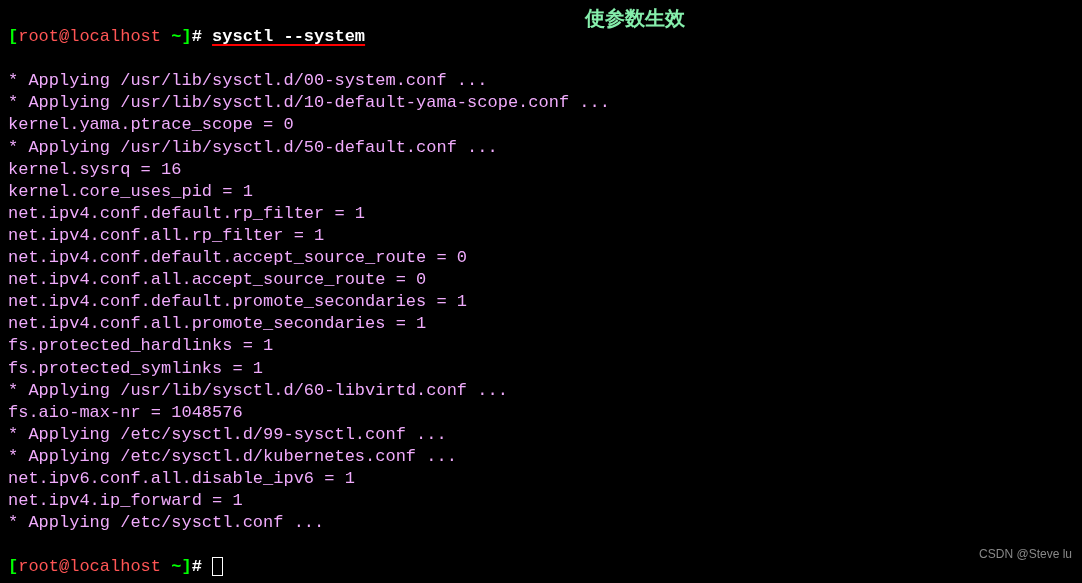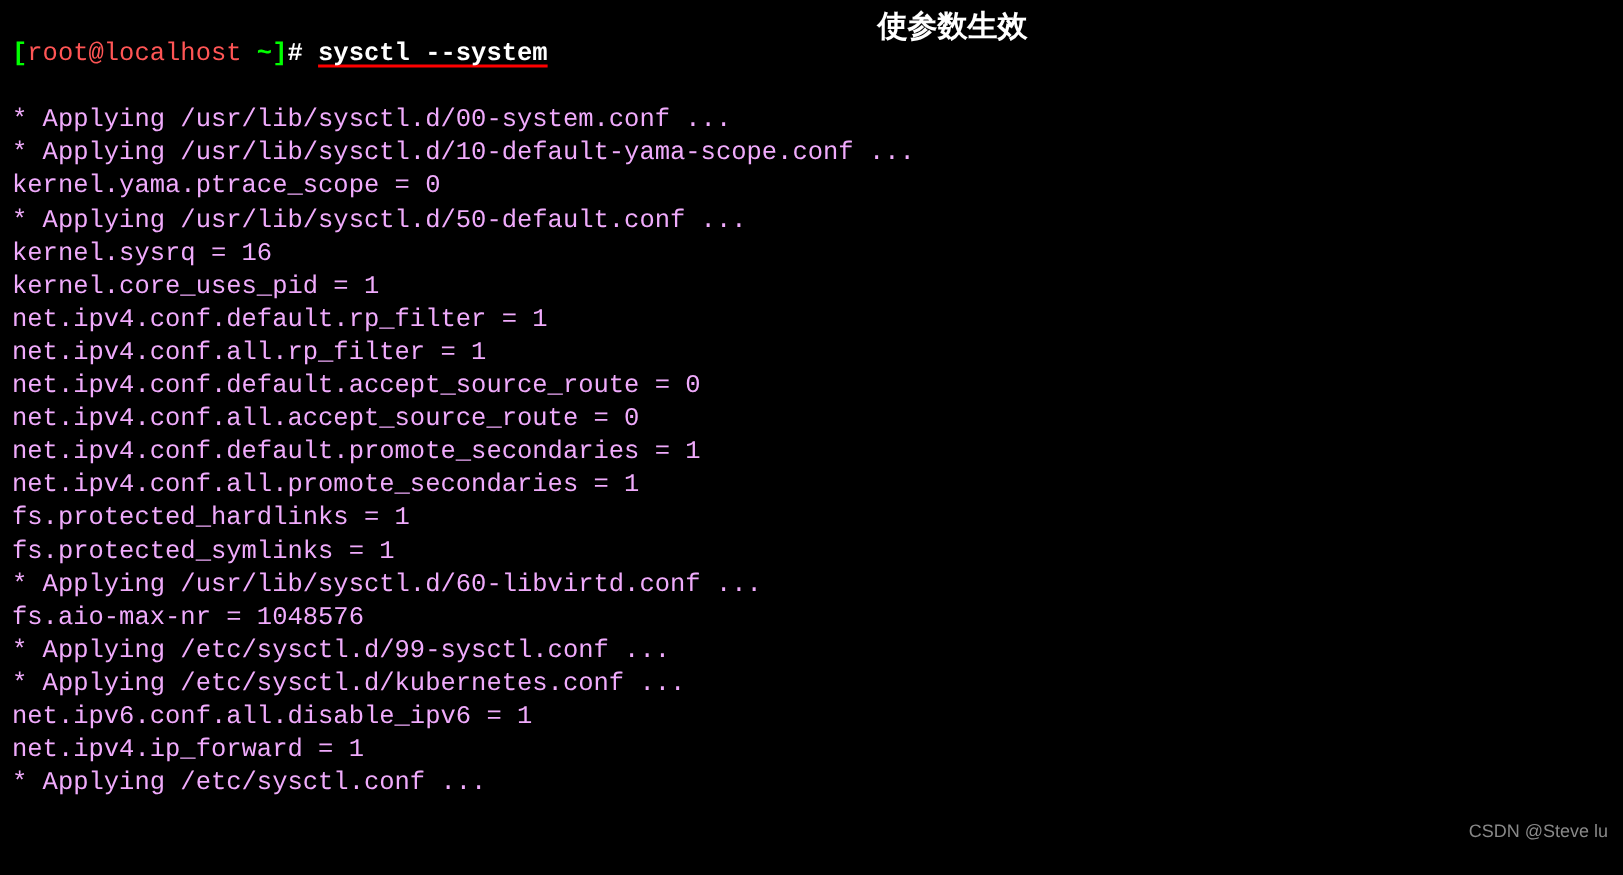--- a/index.html
+++ b/index.html
@@ -21,21 +21,21 @@
     .prompt-bracket { color: #00ff00; font-weight: bold; }
     .prompt-user { color: #ff5555; font-weight: normal; }
     .prompt-path { color: #00ff00; font-weight: bold; }
     .prompt-hash { color: #ffffff; font-weight: bold; }
     .command { color: #ffffff; text-decoration: underline; text-decoration-color: #ff0000; text-decoration-thickness: 2px; text-underline-offset: 3px; font-weight: bold; }
     .output { color: #f0abfc; }
     .annotation {
       position: absolute;
       top: 5px;
       left: 585px;
-      color: #ffffff;
+      color: #86efac;
       font-family: 'SimSun', 'Microsoft YaHei', sans-serif;
       font-size: 20px;
       font-weight: bold;
     }
     .watermark {
       position: absolute;
       bottom: 20px;
       right: 10px;
       color: #888;
       font-family: Arial, sans-serif;
@@ -48,16 +48,17 @@
       border: 1px solid #ffffff;
       vertical-align: text-bottom;
     }
   </style>
 </head>
 <body>
 
 <div class="terminal">
 <div><span class="prompt-bracket">[</span><span class="prompt-user">root@localhost</span><span class="prompt-path"> ~</span><span class="prompt-bracket">]</span><span class="prompt-hash"># </span><span class="command">sysctl --system</span></div>
 <div id="output-container"><div class="output">* Applying /usr/lib/sysctl.d/00-system.conf ...</div><div class="output">* Applying /usr/lib/sysctl.d/10-default-yama-scope.conf ...</div><div class="output">kernel.yama.ptrace_scope = 0</div><div class="output">* Applying /usr/lib/sysctl.d/50-default.conf ...</div><div class="output">kernel.sysrq = 16</div><div class="output">kernel.core_uses_pid = 1</div><div class="output">net.ipv4.conf.default.rp_filter = 1</div><div class="output">net.ipv4.conf.all.rp_filter = 1</div><div class="output">net.ipv4.conf.default.accept_source_route = 0</div><div class="output">net.ipv4.conf.all.accept_source_route = 0</div><div class="output">net.ipv4.conf.default.promote_secondaries = 1</div><div class="output">net.ipv4.conf.all.promote_secondaries = 1</div><div class="output">fs.protected_hardlinks = 1</div><div class="output">fs.protected_symlinks = 1</div><div class="output">* Applying /usr/lib/sysctl.d/60-libvirtd.conf ...</div><div class="output">fs.aio-max-nr = 1048576</div><div class="output">* Applying /etc/sysctl.d/99-sysctl.conf ...</div><div class="output">* Applying /etc/sysctl.d/kubernetes.conf ...</div><div class="output">net.ipv6.conf.all.disable_ipv6 = 1</div><div class="output">net.ipv4.ip_forward = 1</div><div class="output">* Applying /etc/sysctl.conf ...</div></div>
+<div><span class="prompt-bracket">[</span><span class="prompt-user">root@localhost</span><span class="prompt-path"> ~</span><span class="prompt-bracket">]</span><span class="prompt-hash"># </span><span class="cursor"></span></div>
 </div>
 
 <div class="annotation">使参数生效</div>
 <div class="watermark">CSDN @Steve lu</div>
 
 </body></html>

